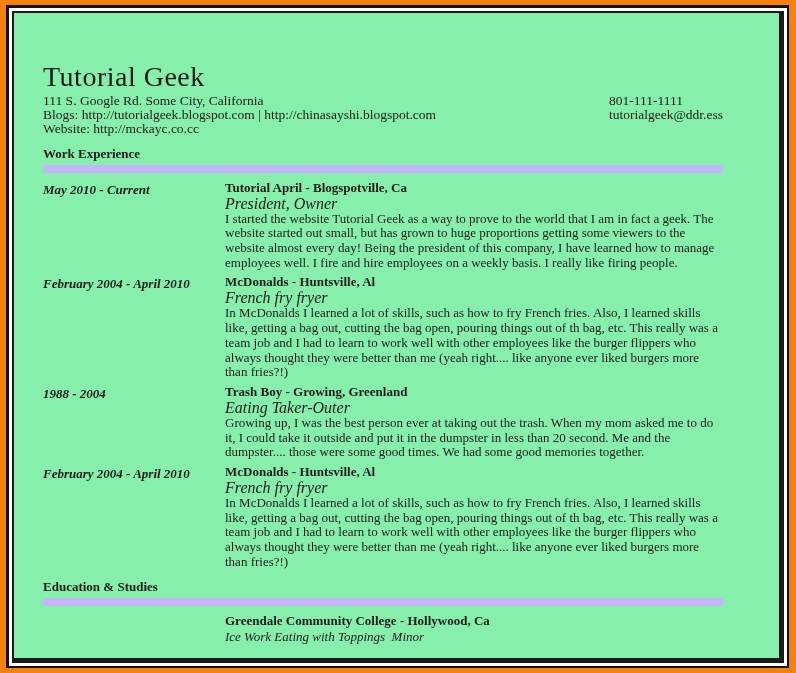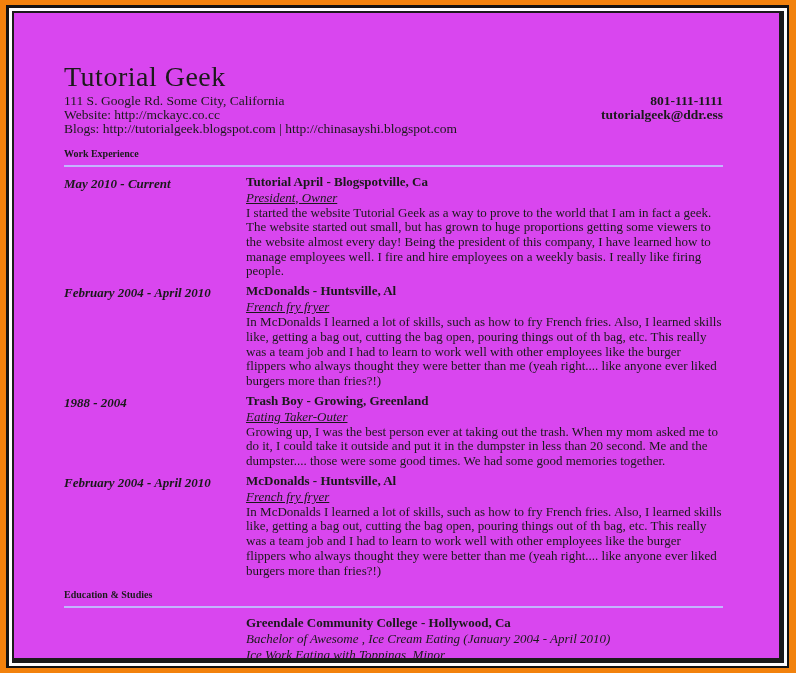--- a/index.html
+++ b/index.html
@@ -22,50 +22,50 @@
     box-sizing: border-box;
     background: #fdfdfd;
     border: 3px solid #121212;
     border-right-width: 2px;
     border-bottom-width: 2px;
     padding: 3px;
   }
   .border-inner {
     height: 100%;
     box-sizing: border-box;
-    background: #d946ef;
+    background: #86efac;
     border: 2px solid #1a1a1a;
     border-right-width: 5px;
     border-bottom-width: 5px;
-    padding: 47px 56px 8px 50px;
+    padding: 47px 56px 8px 29px;
     overflow: hidden;
   }
   .doc-title {
     font-size: 28px;
     font-weight: 400;
     line-height: 34px;
     margin: 0;
     letter-spacing: 0.5px;
   }
   .header-row {
     display: flex;
     justify-content: space-between;
     align-items: flex-start;
   }
   .header-left div, .header-right div {
     font-size: 13.5px;
     line-height: 14.2px;
   }
   .address-line { }
-  .header-right { text-align: right; font-weight: 700; }
+  .header-right { font-weight: 400; }
   .section-header {
-    font-size: 10px;
+    font-size: 13px;
     font-weight: 700;
     line-height: 18px;
-    border-bottom: 2px solid #c4b5fd;
+    border-bottom: 8px solid #c4b5fd;
     padding-bottom: 2px;
     margin-top: 8px;
     margin-bottom: 7px;
   }
   .entry {
     display: flex;
     margin-bottom: 4px;
   }
   .col-left {
     width: 182px;
@@ -77,24 +77,23 @@
     font-weight: 700;
     font-style: italic;
     line-height: 16px;
   }
   .entry-employer {
     font-size: 13px;
     font-weight: 700;
     line-height: 16px;
   }
   .entry-role {
-    font-size: 13px;
+    font-size: 16px;
     font-style: italic;
     line-height: 16px;
-    text-decoration: underline;
   }
   .entry-desc {
     font-size: 13px;
     line-height: 14.7px;
   }
   .edu-degree, .edu-minor {
     font-size: 13px;
     font-style: italic;
     line-height: 16px;
     white-space: pre-wrap;
@@ -105,22 +104,22 @@
 
 <div class="screen">
   <div class="border-outer">
     <div class="border-inner">
 
       <h1 class="doc-title">Tutorial Geek</h1>
 
       <div class="header-row">
         <div class="header-left">
           <div class="address-line">111 S. Google Rd. Some City, California</div>
+          <div>Blogs: http://tutorialgeek.blogspot.com | http://chinasayshi.blogspot.com</div>
           <div>Website: http://mckayc.co.cc</div>
-          <div>Blogs: http://tutorialgeek.blogspot.com | http://chinasayshi.blogspot.com</div>
         </div>
         <div class="header-right">
           <div>801-111-1111</div>
           <div>tutorialgeek@ddr.ess</div>
         </div>
       </div>
 
       <div class="section-header">Work Experience</div>
 
       <div class="entry">
@@ -166,20 +165,19 @@
           <div class="entry-desc">In McDonalds I learned a lot of skills, such as how to fry French fries. Also, I learned skills like, getting a bag out, cutting the bag open, pouring things out of th bag, etc. This really was a team job and I had to learn to work well with other employees like the burger flippers who always thought they were better than me (yeah right.... like anyone ever liked burgers more than fries?!)</div>
         </div>
       </div>
 
       <div class="section-header">Education &amp; Studies</div>
 
       <div class="entry">
         <div class="col-left"></div>
         <div class="col-right">
           <div class="entry-employer">Greendale Community College - Hollywood, Ca</div>
-          <div class="edu-degree">Bachelor of Awesome , Ice Cream Eating (January 2004 - April 2010)</div>
           <div class="edu-minor">Ice Work Eating with Toppings  Minor</div>
         </div>
       </div>
 
     </div>
   </div>
 </div>
 
 </body></html>

